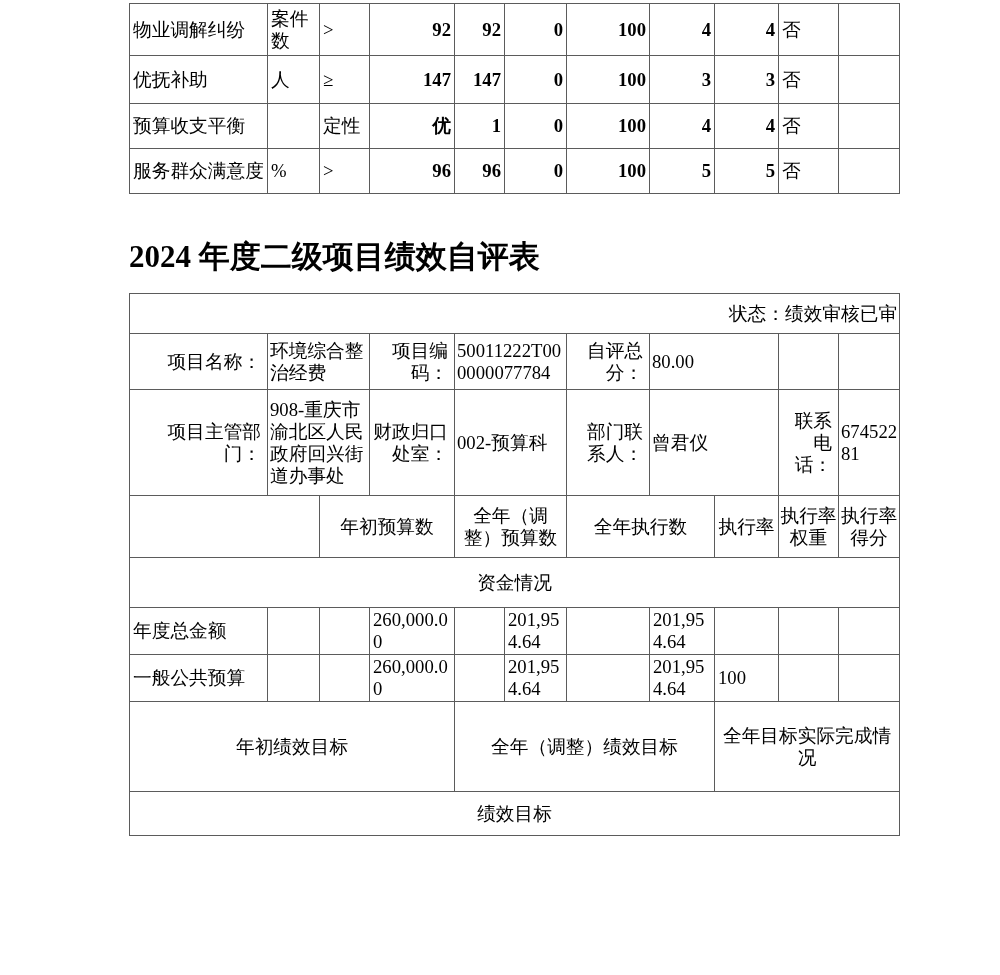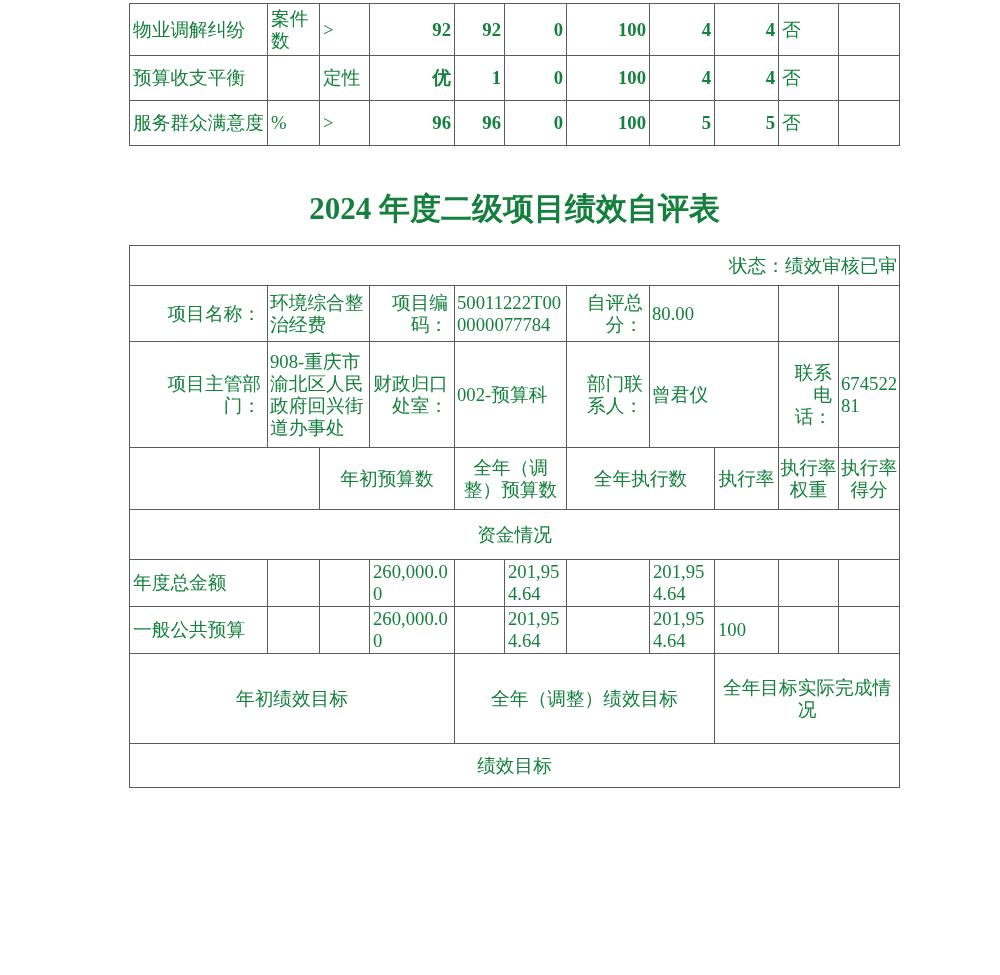--- a/index.html
+++ b/index.html
@@ -1,32 +1,32 @@
 <!DOCTYPE html>
 <html><head>
 <meta charset="utf-8">
 <style>
   html,body { margin:0; padding:0; background:#ffffff; }
   .page {
     position:relative; width:1000px; height:975px; overflow:hidden;
-    background:#ffffff; color:#15803d;
+    background:#ffffff; color:#000000;
     font-family:"Liberation Serif","DejaVu Serif",serif;
   }
   table { border-collapse:collapse; table-layout:fixed; width:771px; margin-left:129px; }
   td {
     border:1px solid #5b5b5b;
     font-size:18.7px; line-height:22px;
     vertical-align:middle; overflow:hidden;
     padding:1px 2px;
   }
   .t-top { margin-top:3px; }
   .t-main { }
   .title {
     width:771px; margin:44px 0 17px 129px;
-    text-align:center; font-weight:bold; font-size:31px; line-height:38px;
+    text-align:left; font-weight:bold; font-size:31px; line-height:38px;
     font-family:"Liberation Serif","DejaVu Serif",serif;
   }
   .txt-l { text-align:left; padding:1px 2px 1px 3px; }
   .num-r { text-align:right; padding:1px 3px 1px 1px;font-weight:bold; }
   .num-l { text-align:left; padding:1px 1px 1px 3px; word-break:break-all;margin-top:20px; }
   .lbl   { text-align:right; padding:1px 6px 1px 2px; }
   .val   { text-align:left; padding:1px 2px; word-break:break-all; }
   .ctr   { text-align:center; padding:1px; }
   .status-cell { text-align:right; padding:1px 2px; }
 </style>
@@ -53,20 +53,33 @@
         <tr style="height:52px">
       <td class="txt-l">物业调解纠纷</td>
       <td class="txt-l">案件数</td>
       <td class="txt-l">&gt;</td>
       <td class="num-r">92</td>
       <td class="num-r">92</td>
       <td class="num-r">0</td>
       <td class="num-r">100</td>
       <td class="num-r">4</td>
       <td class="num-r">4</td>
+      <td class="txt-l">否</td>
+      <td></td>
+    </tr>
+    <tr style="height:48px">
+      <td class="txt-l">优抚补助</td>
+      <td class="txt-l">人</td>
+      <td class="txt-l">≥</td>
+      <td class="num-r">147</td>
+      <td class="num-r">147</td>
+      <td class="num-r">0</td>
+      <td class="num-r">100</td>
+      <td class="num-r">3</td>
+      <td class="num-r">3</td>
       <td class="txt-l">否</td>
       <td></td>
     </tr>
     <tr style="height:45px">
       <td class="txt-l">预算收支平衡</td>
       <td class="txt-l"></td>
       <td class="txt-l">定性</td>
       <td class="num-r">优</td>
       <td class="num-r">1</td>
       <td class="num-r">0</td>

